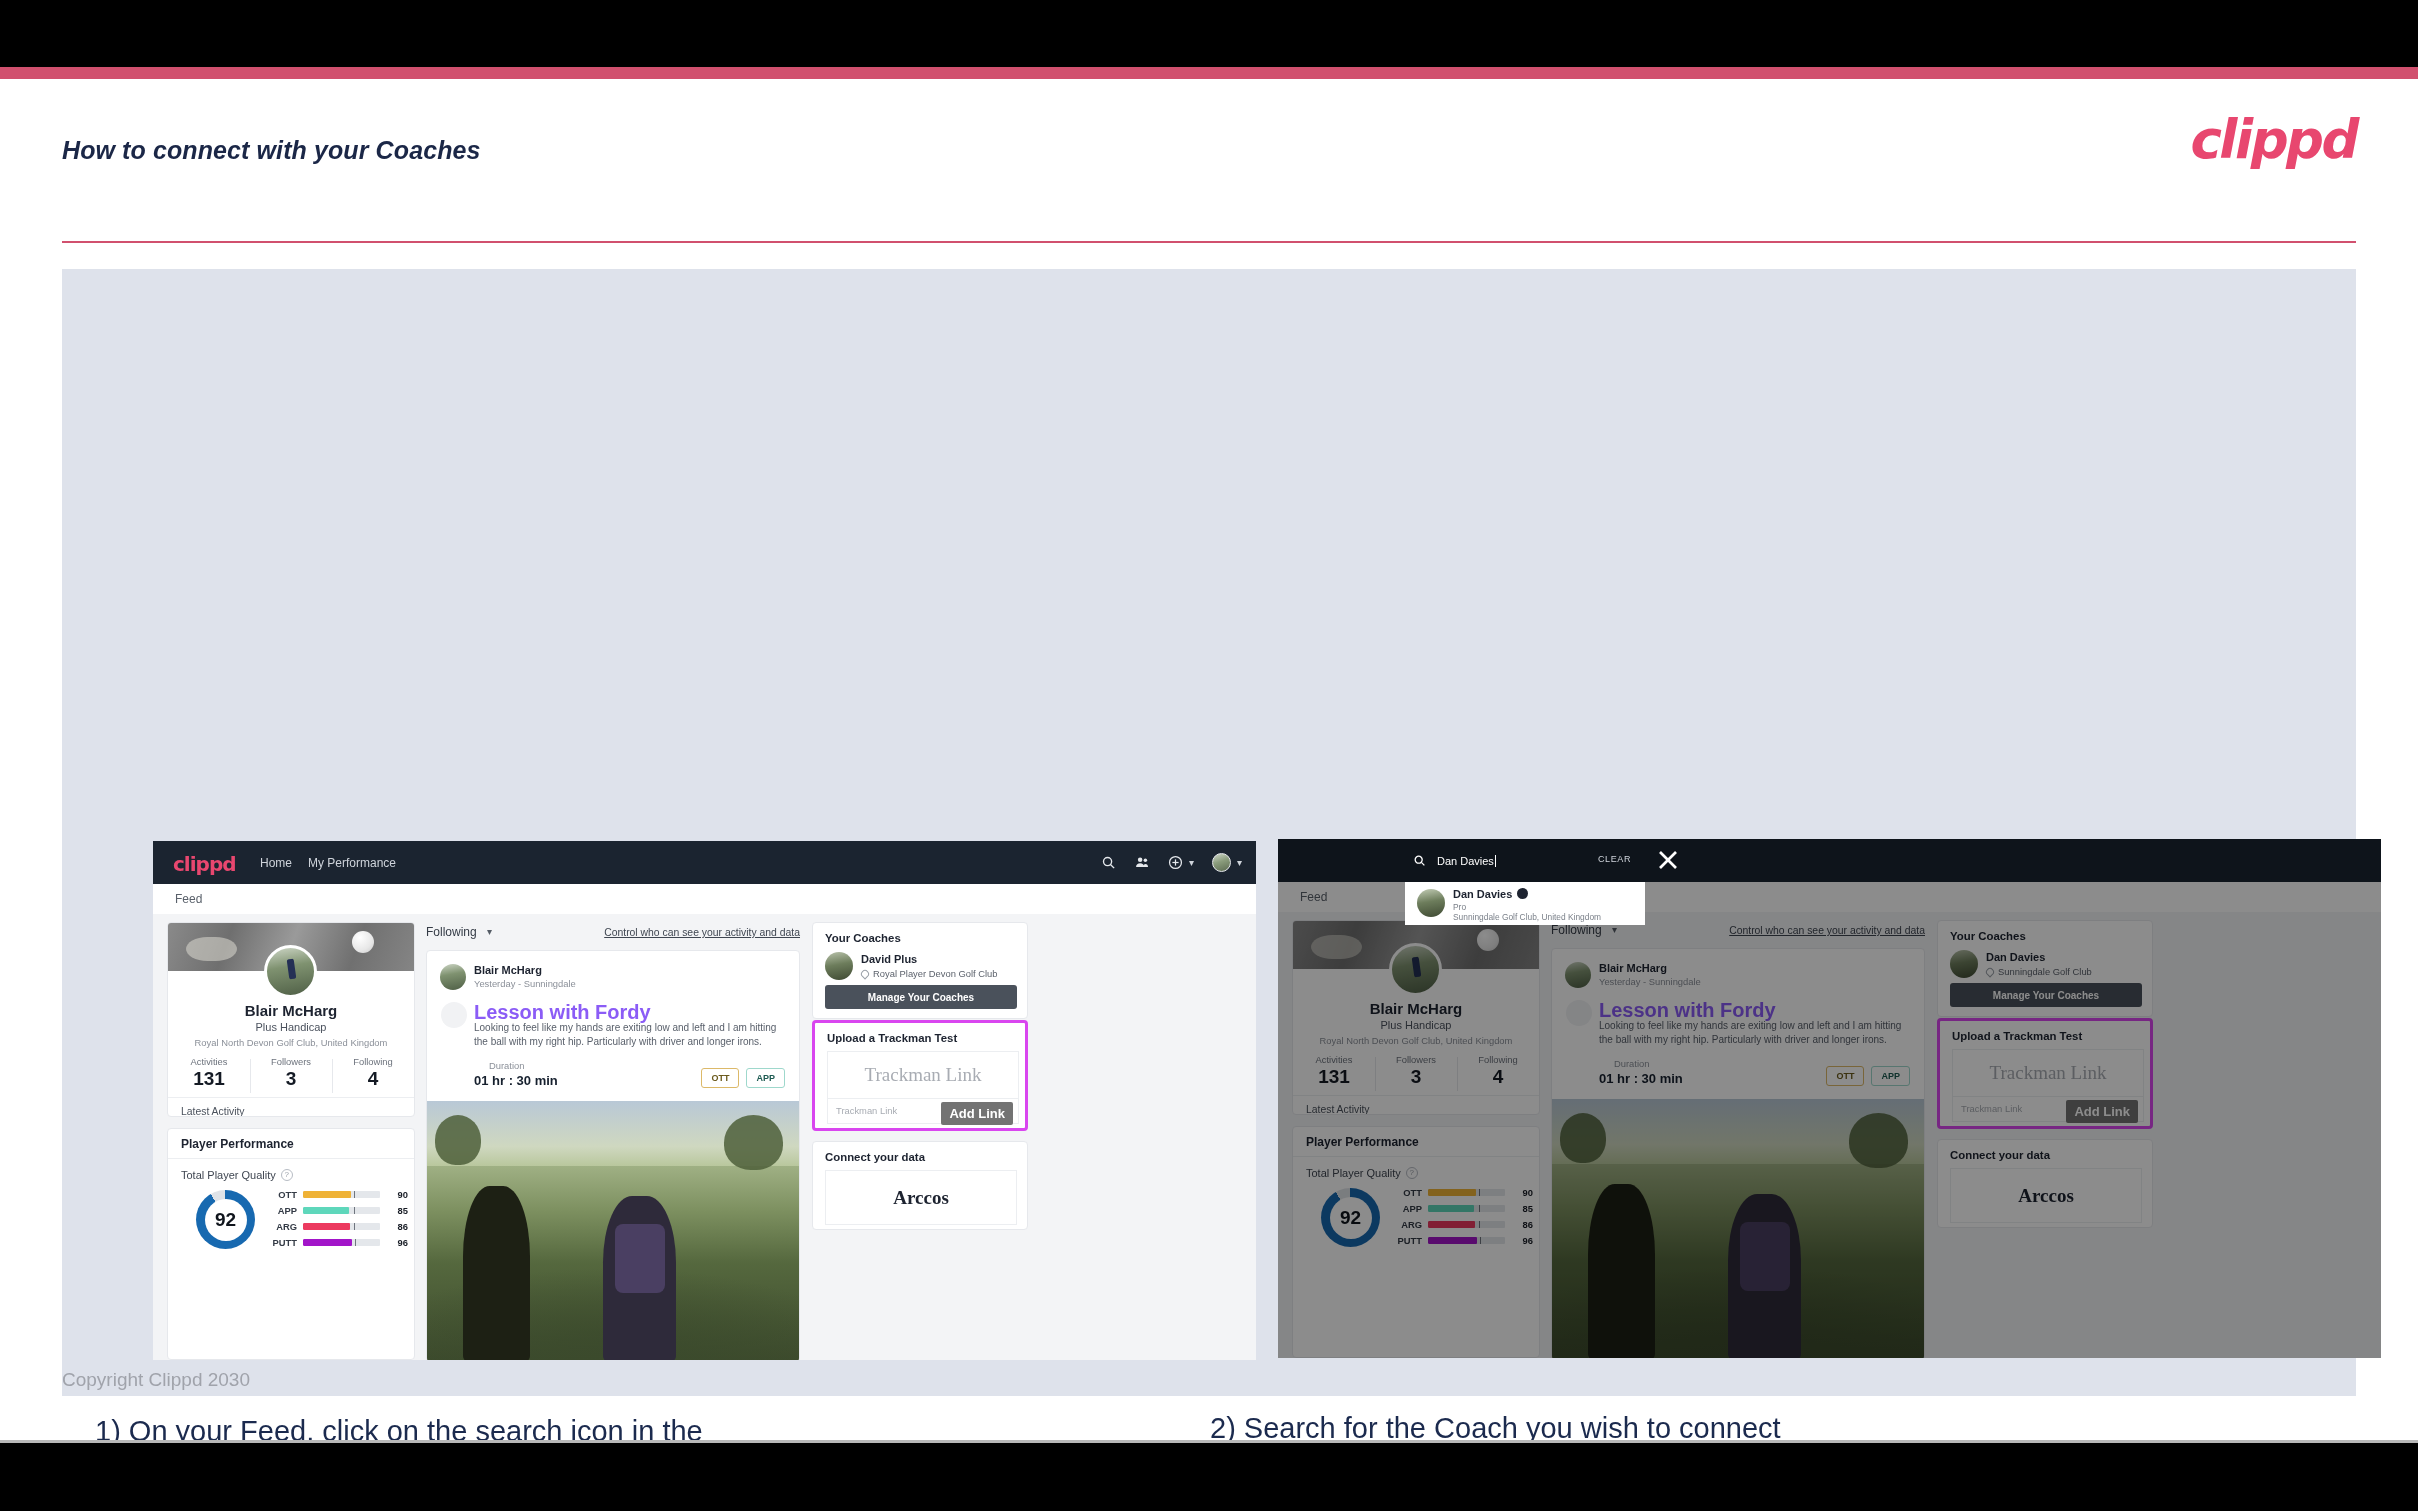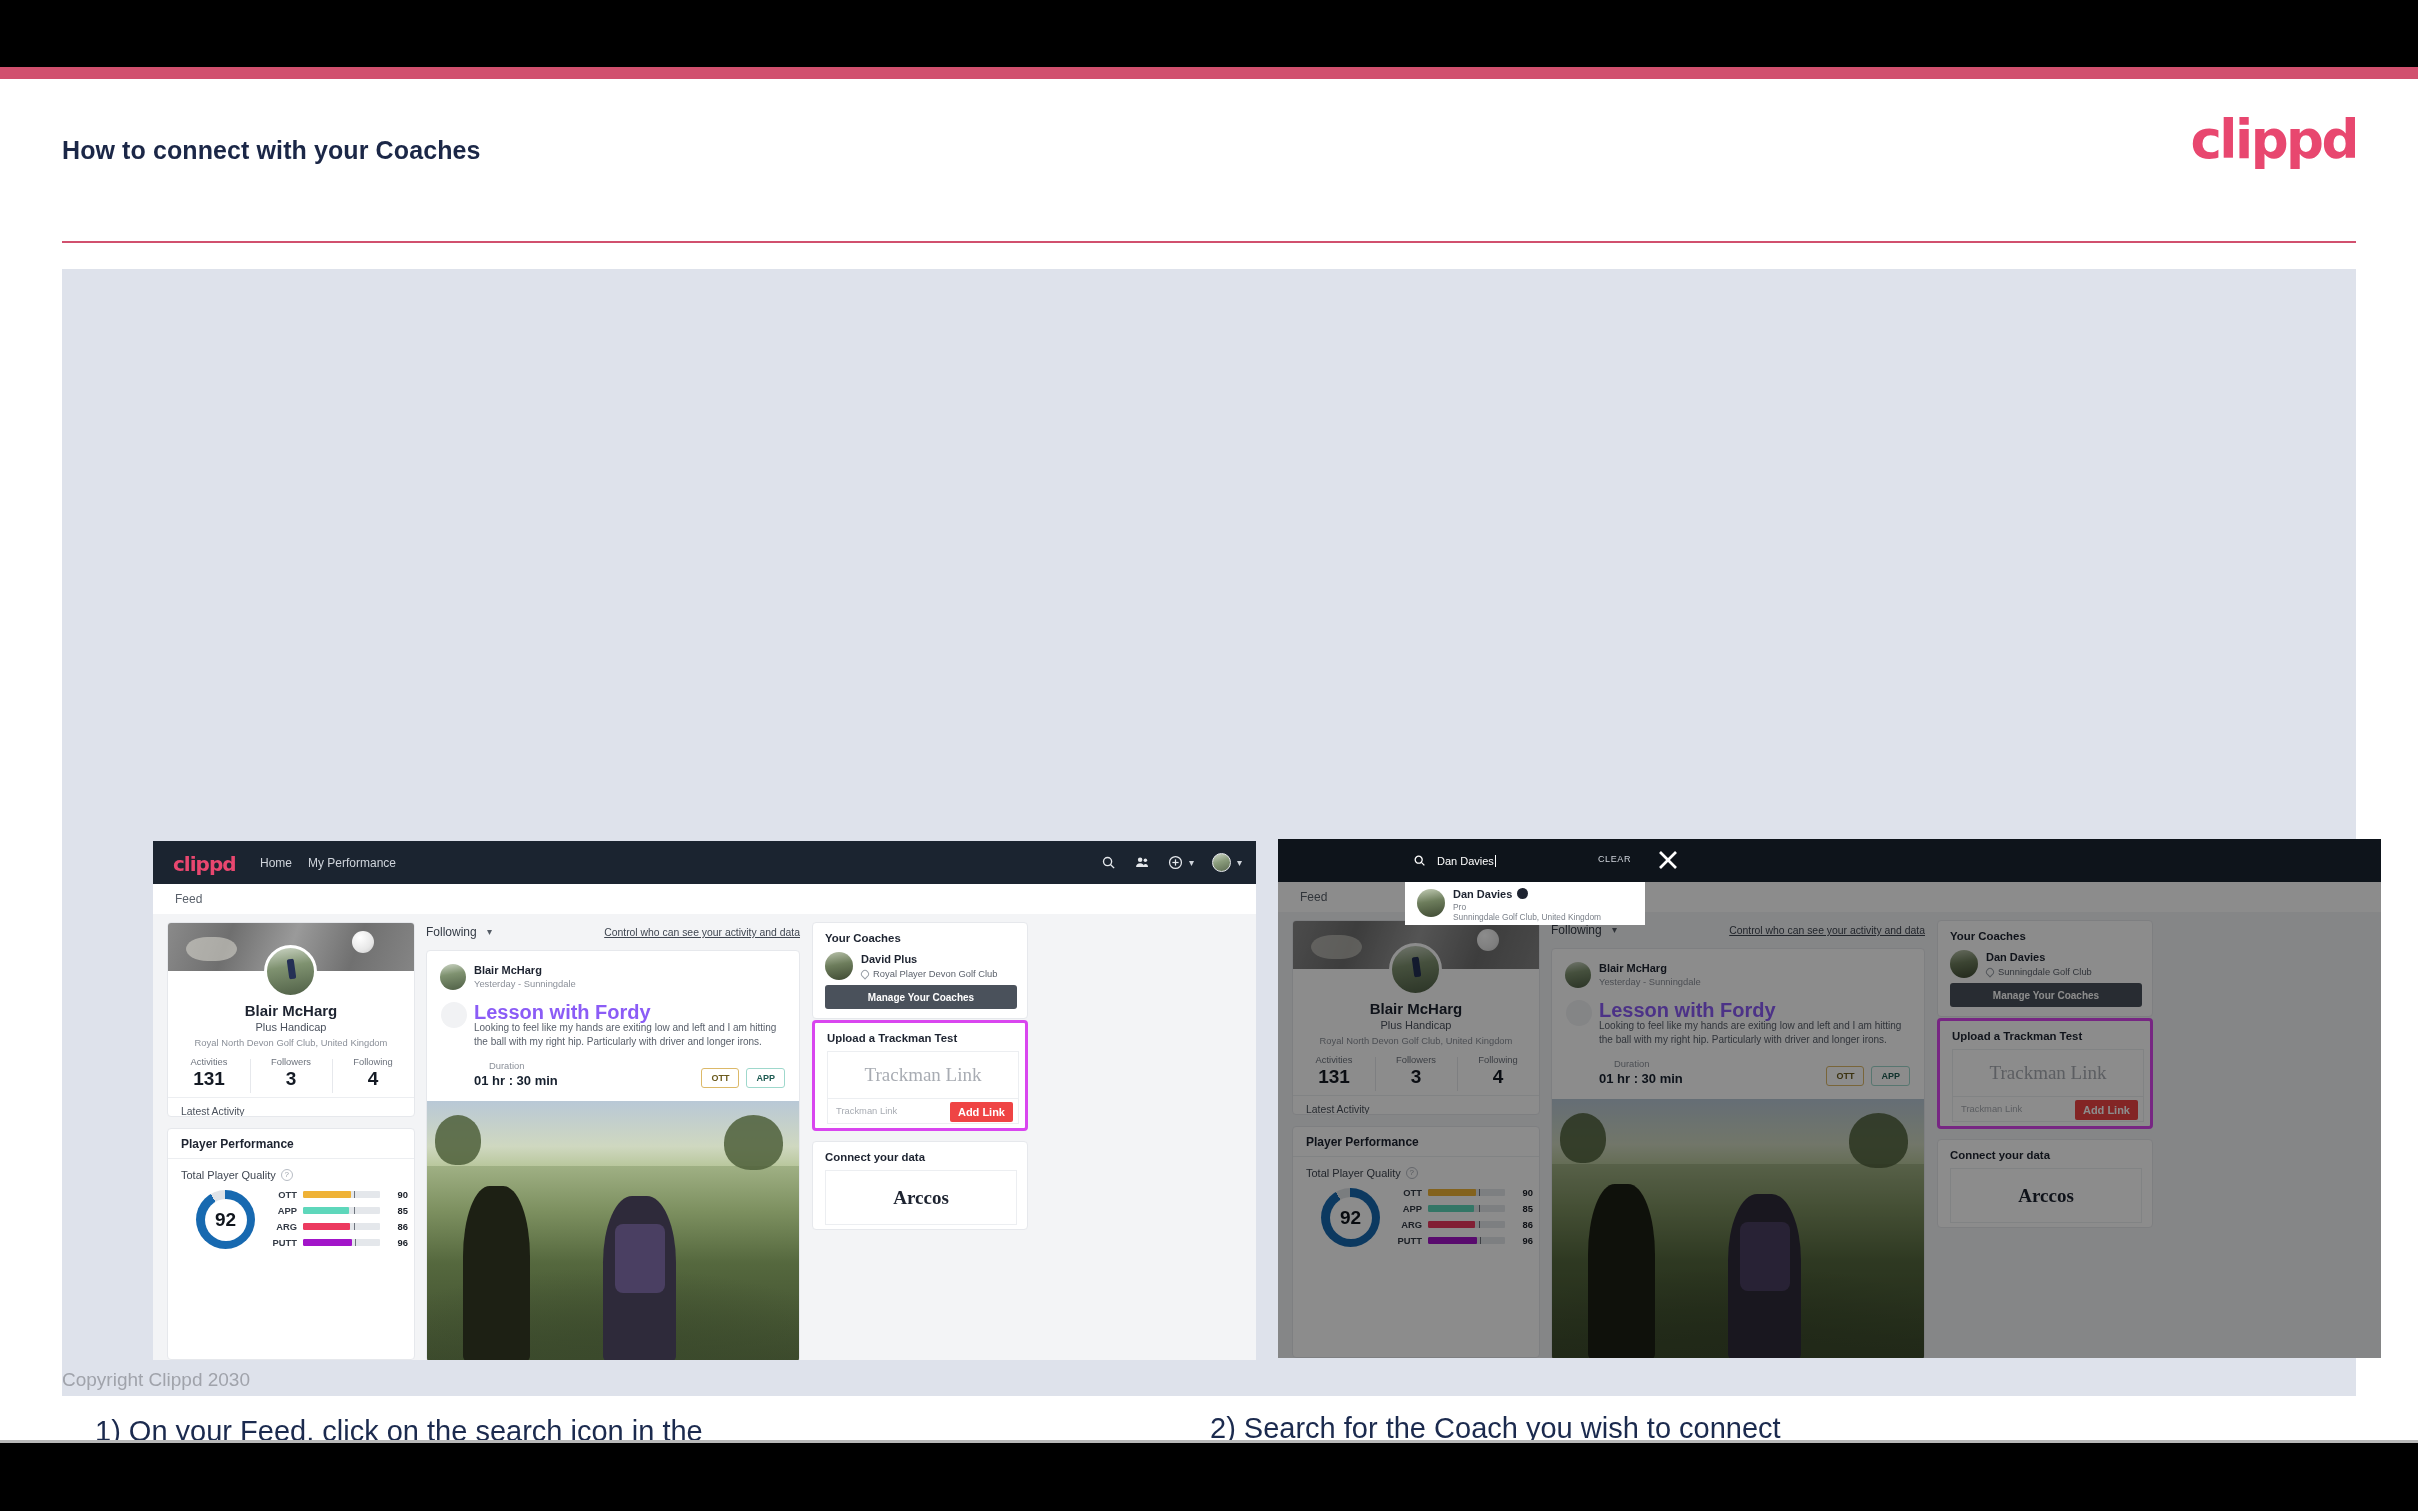--- a/index.html
+++ b/index.html
@@ -11,21 +11,21 @@
   }
   .page { position: relative; width: 2419px; height: 1512px; background: #fff; }
 
   
   .bar-top-black { position:absolute; top:0; left:0; width:2419px; height:67px; background:#000; }
   .bar-top-accent { position:absolute; top:67px; left:0; width:2419px; height:12px; background:#d1506e; }
   .bar-bottom-black { position:absolute; top:1443px; left:0; width:2419px; height:68px; background:#000; }
   .bar-bottom-line { position:absolute; top:1440px; left:0; width:2419px; height:3px; background:#b8b8b8; }
 
   
-  .hdr { position:absolute; top:79px; left:0; width:2419px; height:163px; background:#fff; }
+  .hdr { position:absolute; top:79px; left:0; width:2419px; height:163px; background:#fff;font-style:italic; }
   .hdr-title { position:absolute; left:62px; top:57px; font-size:25px; font-weight:700; color:#1b2747; letter-spacing:0.1px; }
   .hdr-logo { position:absolute; right:62px; top:30px; font-size:53px; font-weight:800; color:#e8476f; letter-spacing:-2.5px; font-family:"DejaVu Sans", sans-serif; }
   .hdr-rule { position:absolute; left:62px; top:241px; width:2294px; height:2px; background:#d1506e; }
 
   
   .slide { position:absolute; left:62px; top:269px; width:2294px; height:1127px; background:#dee2eb; }
 
   .slide-h1 { position:absolute; left:38px; top:323px; font-size:37px; font-weight:700; color:#16244a; }
   .slide-h2 { position:absolute; left:38px; top:370px; font-size:34px; font-weight:400; color:#2c3a5c; }
 
@@ -146,22 +146,22 @@
   .pin { width:8px; height:8px; border:1px solid #9aa0a8; border-radius:50% 50% 50% 0; transform:rotate(-45deg); }
   .btn-dark { position:absolute; left:12px; top:62px; width:192px; height:24px; background:#4a515b; border-radius:3px;
      color:#fff; font-size:10px; font-weight:700; display:flex; align-items:center; justify-content:center; }
   .c-track { position:relative; margin-top:1px; width:216px; height:111px; background:#fff; border:3px solid #d946ef; border-radius:4px; }
   .tm-box { position:absolute; left:12px; top:28px; width:192px; height:48px; border:1px solid #eceef1;
      display:flex; align-items:center; justify-content:center; font-family:"Liberation Serif", serif;
      font-size:19px; color:#a8acb3; }
   .tm-row { position:absolute; left:12px; top:75px; width:192px; height:26px; border:1px solid #eceef1; border-top:none;
      display:flex; align-items:center; padding-left:8px; }
   .tm-ph { font-size:9.4px; color:#a8acb3; }
-  .btn-add { position:absolute; right:5px; top:4px; padding:4px 8px; background:#ef4444; color:#fff;
-     font-size:11px; font-weight:700; border-radius:2px; }
+  .btn-add { position:absolute; right:5px; top:4px; padding:4px 8px; background:#737373; color:#fff;
+     font-size:13px; font-weight:700; border-radius:2px; }
   .c-connect { position:relative; margin-top:10px; width:216px; height:89px; background:#fff; border:1px solid #e6e8ec; border-radius:4px; }
   .arccos { position:absolute; left:12px; top:28px; width:192px; height:55px; border:1px solid #eceef1;
      display:flex; align-items:center; justify-content:center; font-family:"Liberation Serif", serif;
      font-size:19px; font-weight:700; color:#1d2330; }
 
   
   .dim { position:absolute; left:0; top:43px; width:100%; height:476px; background:rgba(0,0,0,0.45); z-index:40; }
   .s2nav { position:absolute; left:0; top:0; width:100%; height:43px; background:#0e141b; z-index:50; }
   .searchbar { position:absolute; left:127px; top:0; width:240px; height:43px; background:#0e141b;
      display:flex; align-items:center; z-index:55; }

